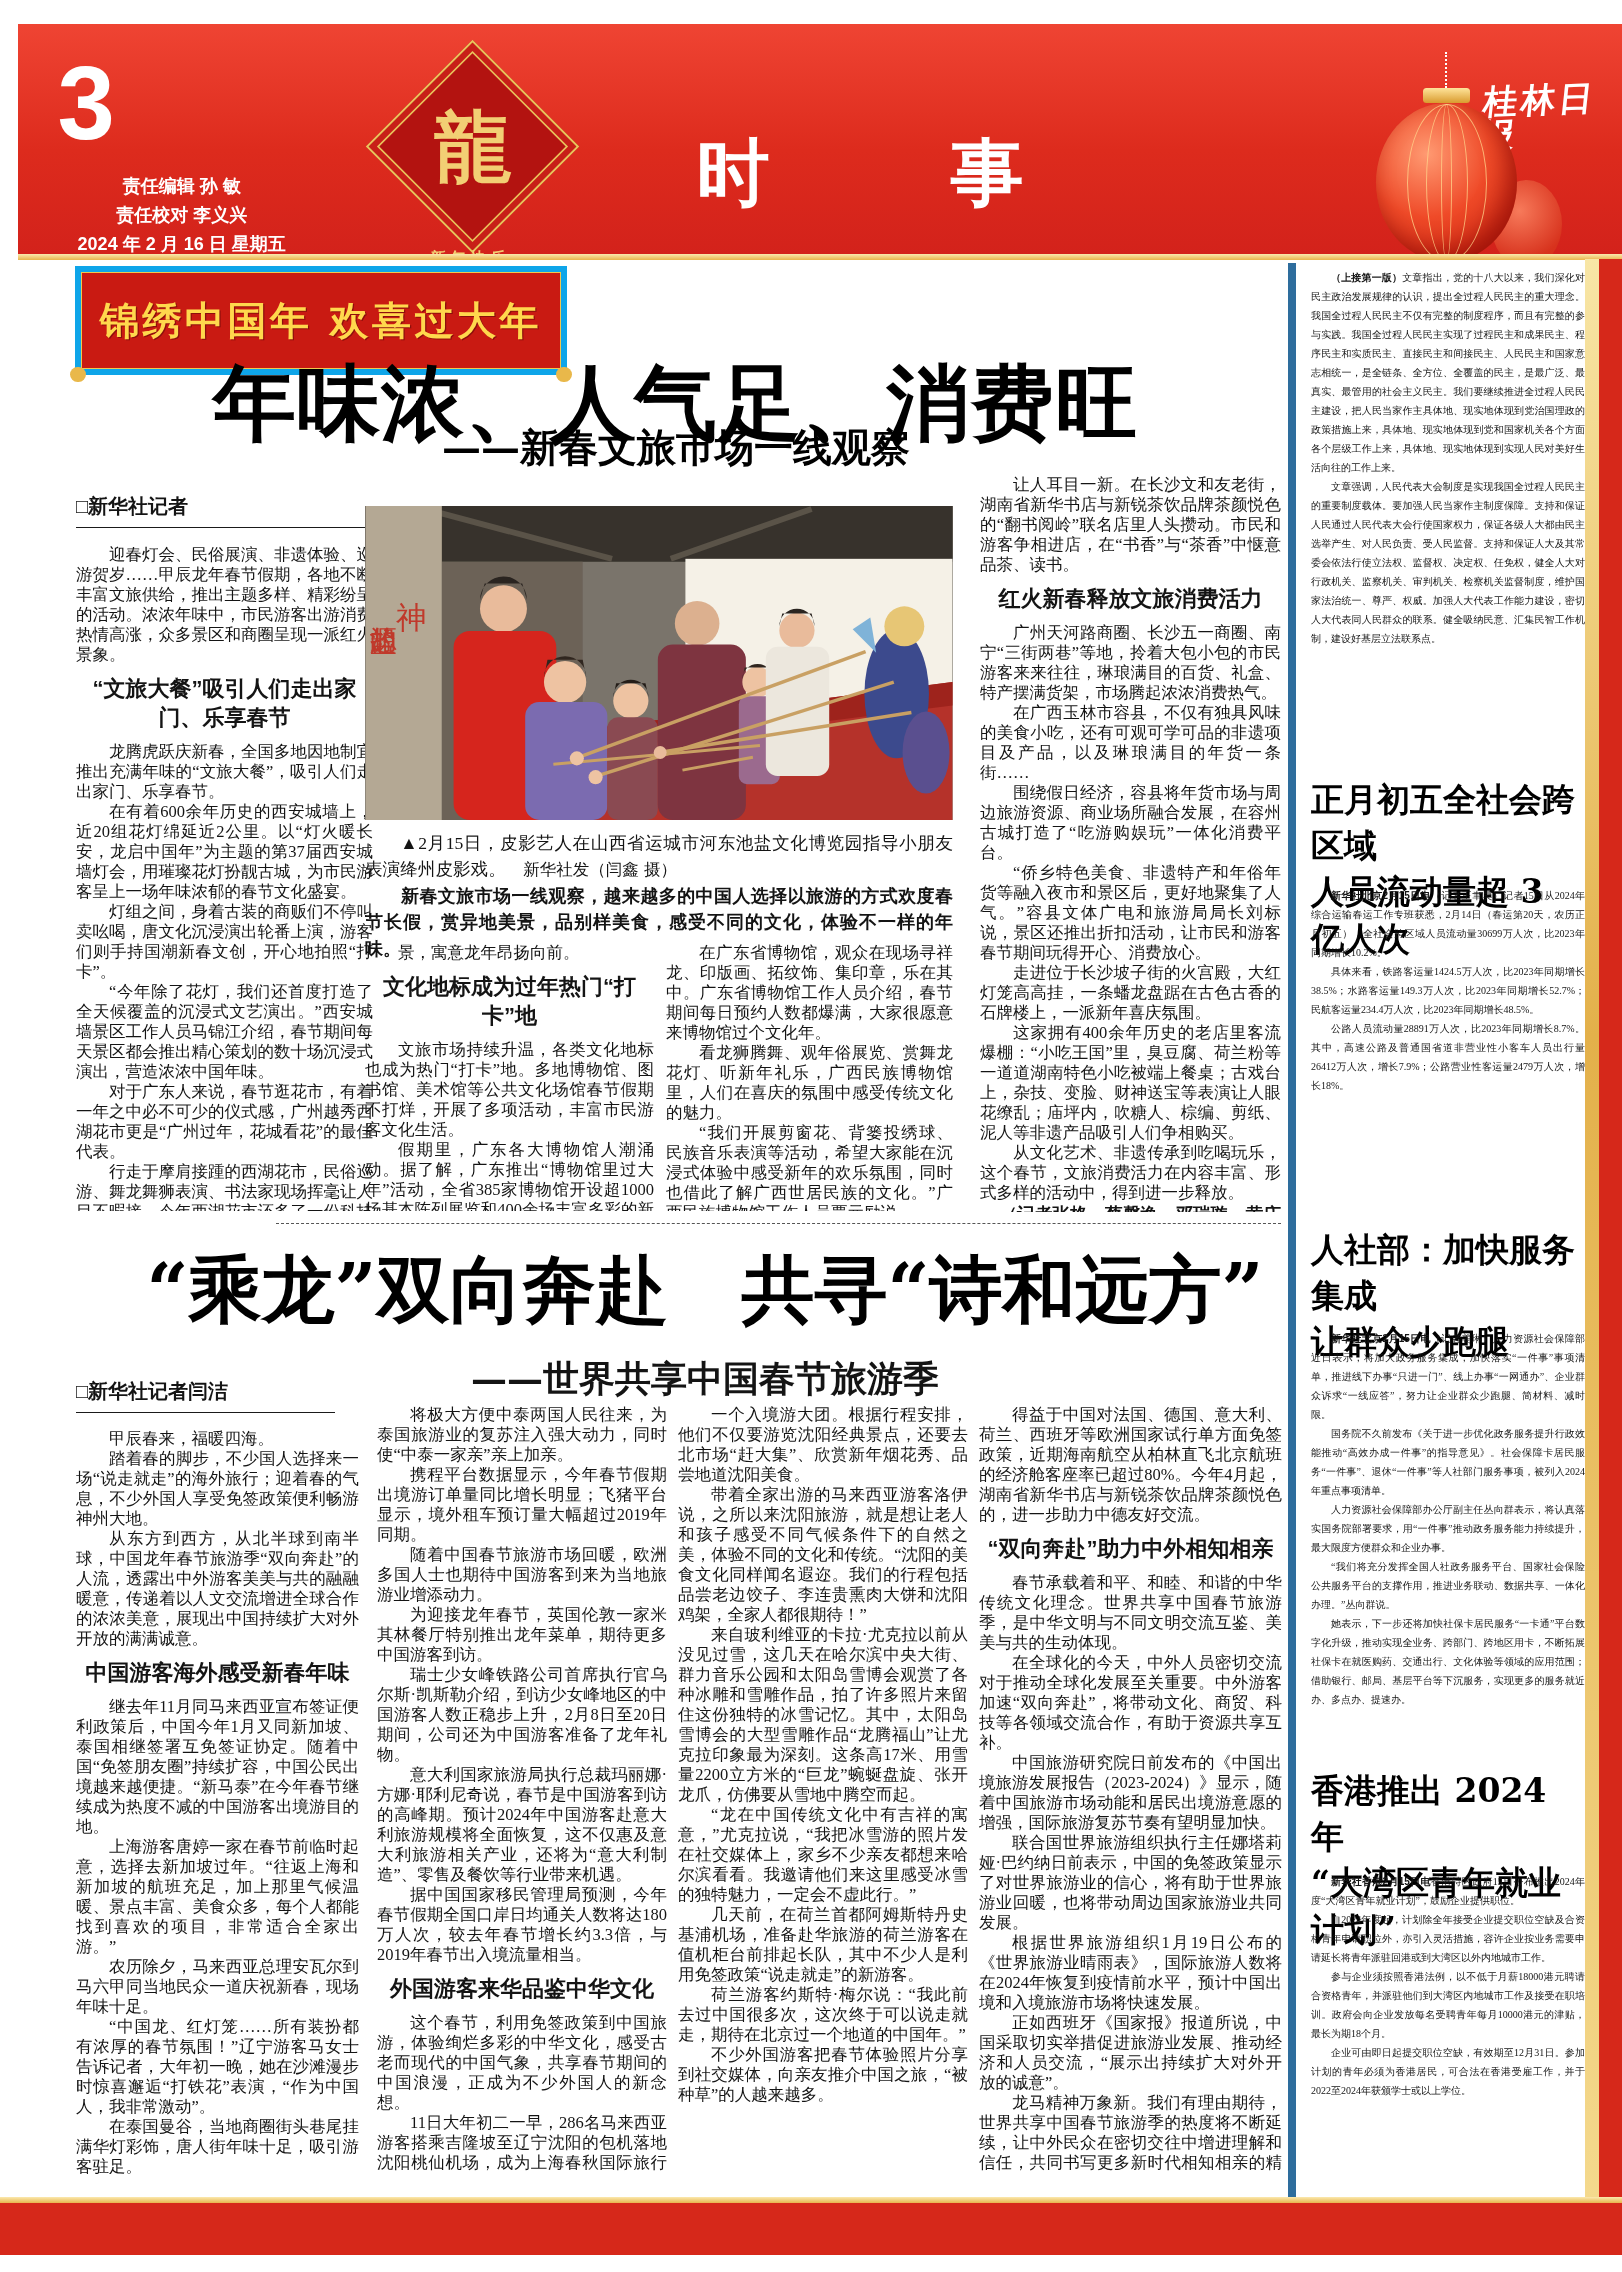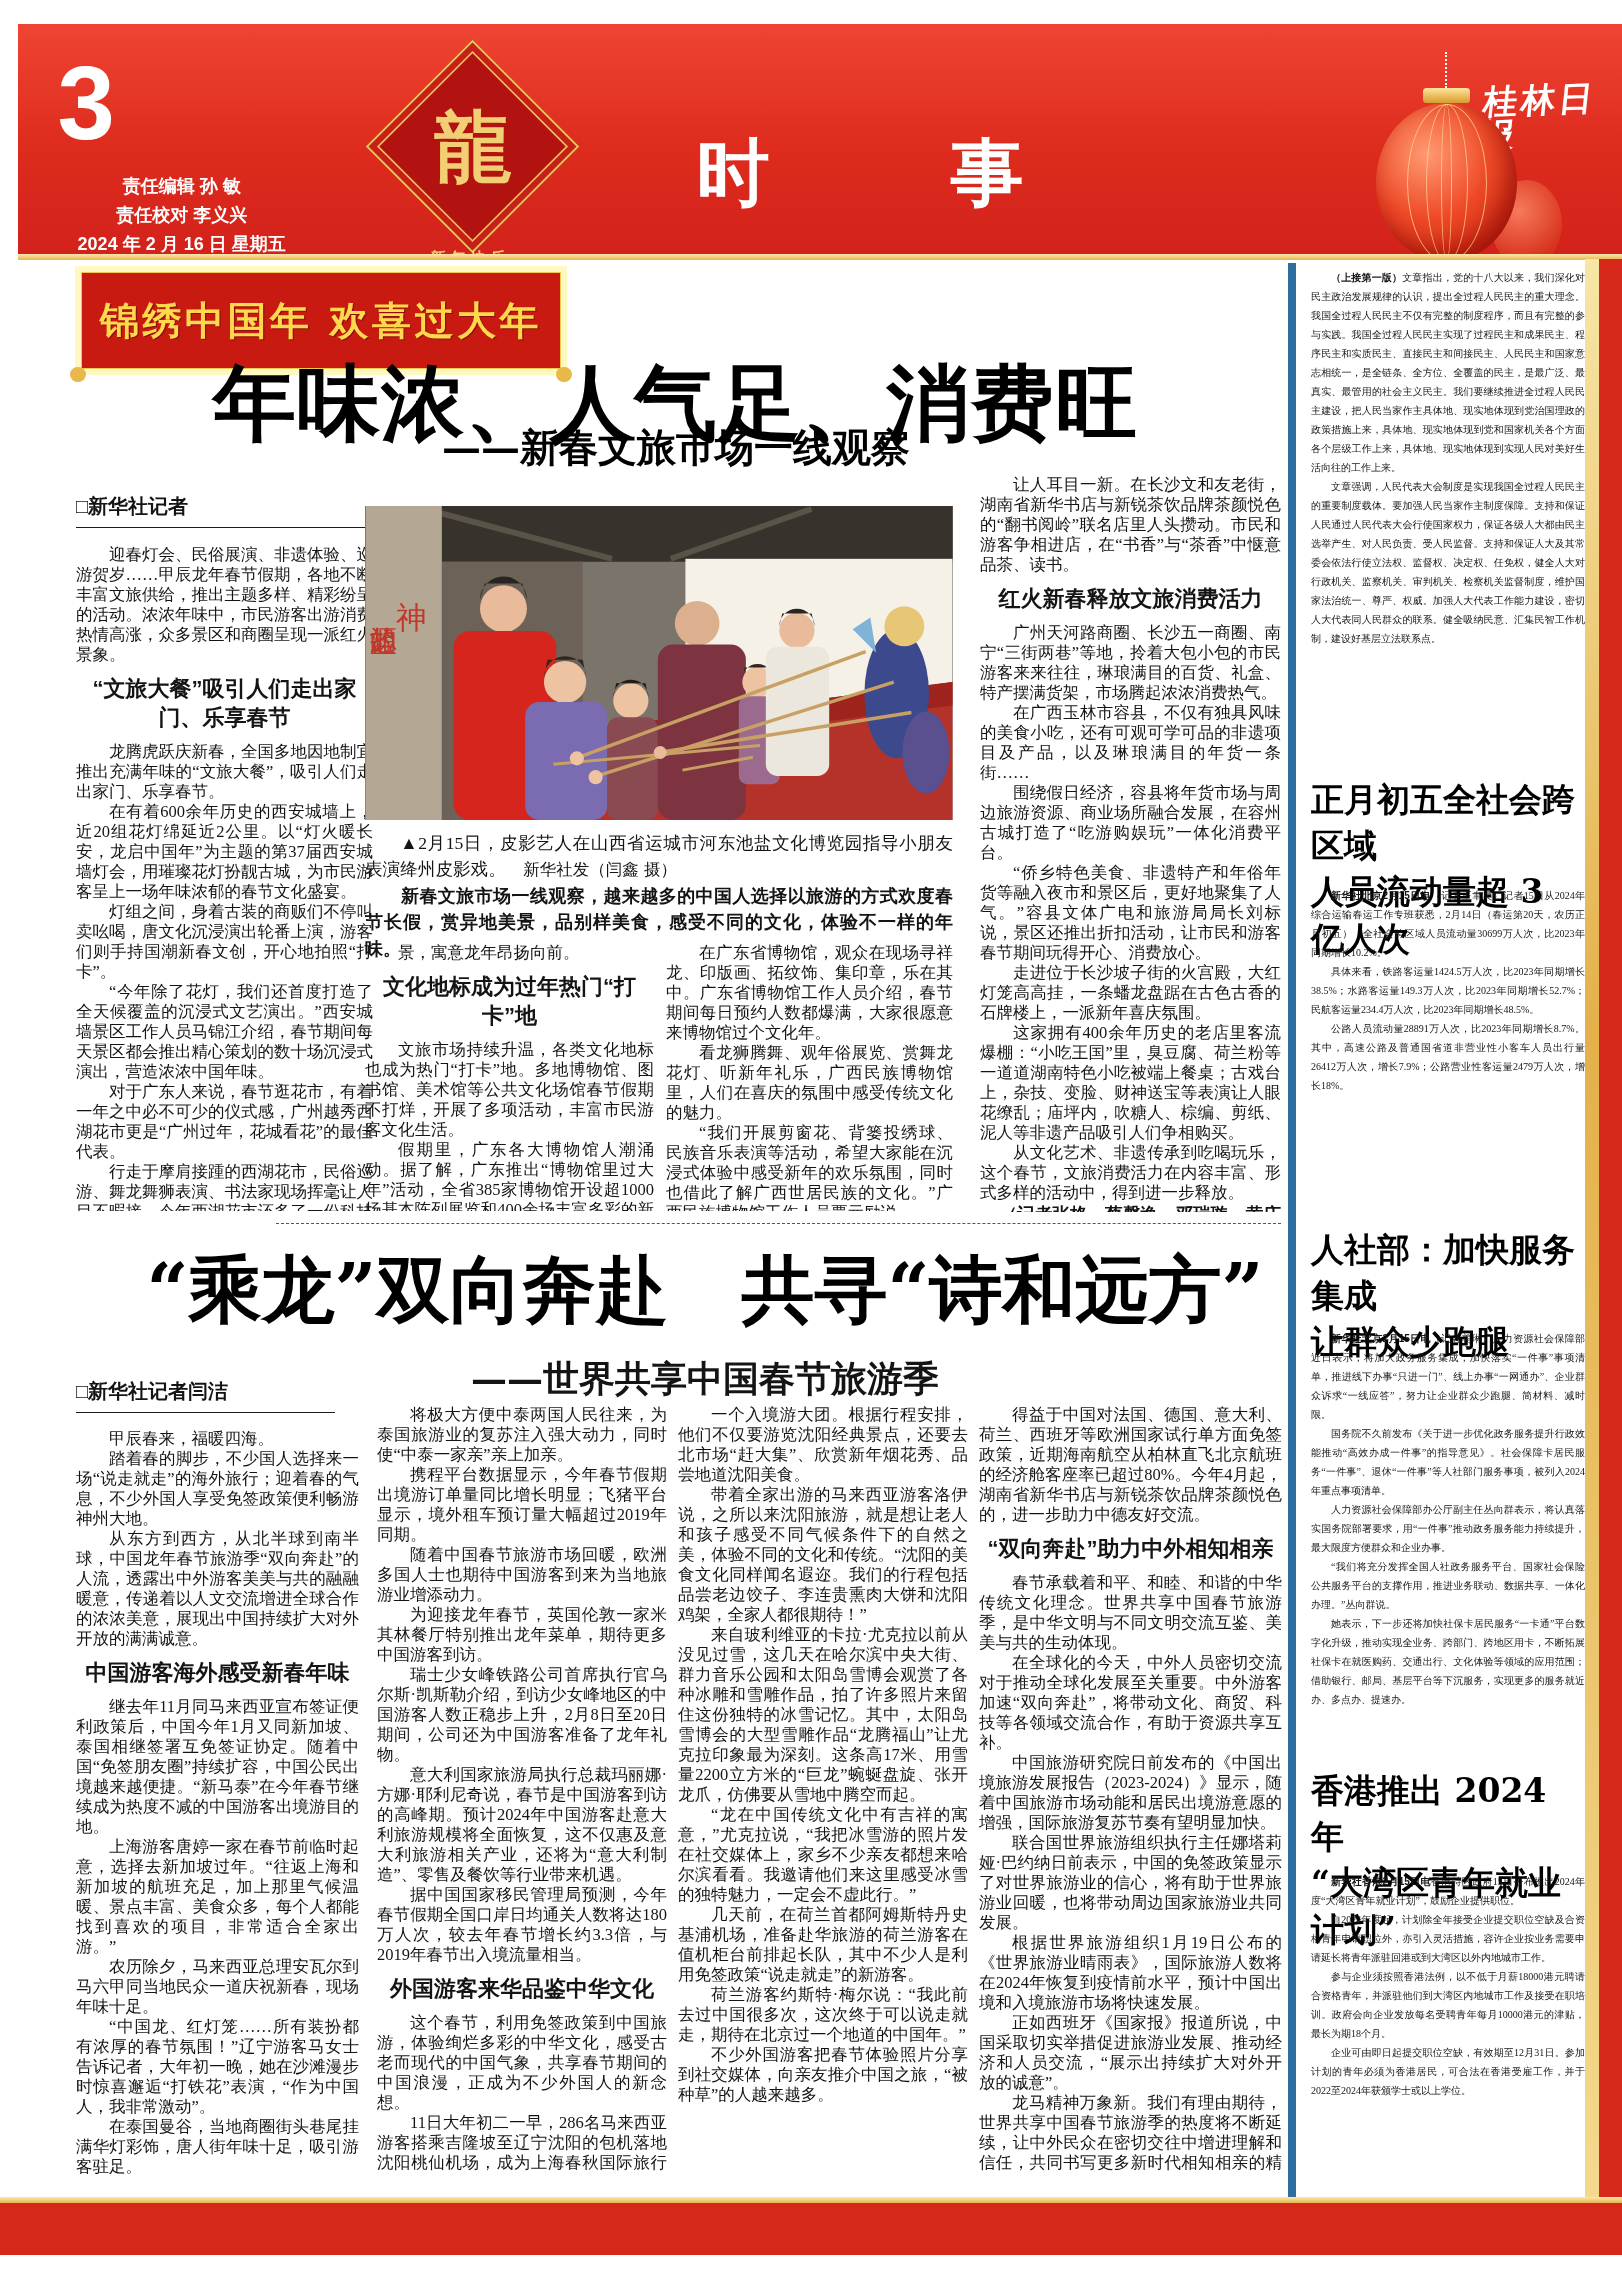--- a/index.html
+++ b/index.html
@@ -34,21 +34,21 @@
   .lantern .body{position:absolute;left:25px;top:51px;width:141px;height:159px;border-radius:50%;
       background:radial-gradient(circle at 36% 32%,#ff9a72 0%,#ef4a28 45%,#c21808 100%);
       box-shadow:inset -8.2px -10.6px 23.5px rgba(120,0,0,.55);}
   .lantern .rib{position:absolute;top:52px;height:156px;border:1.2px solid rgba(255,214,140,.75);border-radius:50%;}
   .lantern .r1{left:56px;width:78px;}
   .lantern .r2{left:75px;width:40px;}
   .lantern .r3{left:90px;width:9.4px;}
   .lantern .mini{position:absolute;left:140px;top:128px;width:71px;height:88px;border-radius:50%;
       background:radial-gradient(circle at 40% 35%,#ff8f6a,#d8361d 70%);opacity:.8;}
   
-  .banner{position:absolute;left:75px;top:266px;width:492px;height:109px;background:#fef9c3;padding:0;}
+  .banner{position:absolute;left:75px;top:266px;width:492px;height:109px;background:#0ea5e9;padding:0;}
   .banner .inner{position:absolute;left:5.9px;top:5.9px;right:5.9px;bottom:5.9px;background:#c91a12;
       border:1.8px solid #f2c74e;display:flex;align-items:center;justify-content:center;}
   .banner .txt{font:bold 39px/1 "DejaVu Serif",serif;color:#ffd84d;letter-spacing:3.5px;
       text-shadow:1.2px 1.2px 0 #8c0f0c;}
   .banner .knob{position:absolute;width:15.3px;height:15.3px;border-radius:50%;background:#e9b84a;bottom:-7px;}
   .banner .kl{left:-4.7px;} .banner .kr{right:-4.7px;}
   
   .s1-headline{position:absolute;left:147px;top:320px;width:1058px;text-align:center;
       font:900 83px/1.05 "Liberation Sans","DejaVu Sans",sans-serif;color:#000;letter-spacing:1.2px;margin-top:40px;}
   .s1-sub{position:absolute;left:147px;top:424px;width:1058px;text-align:center;

